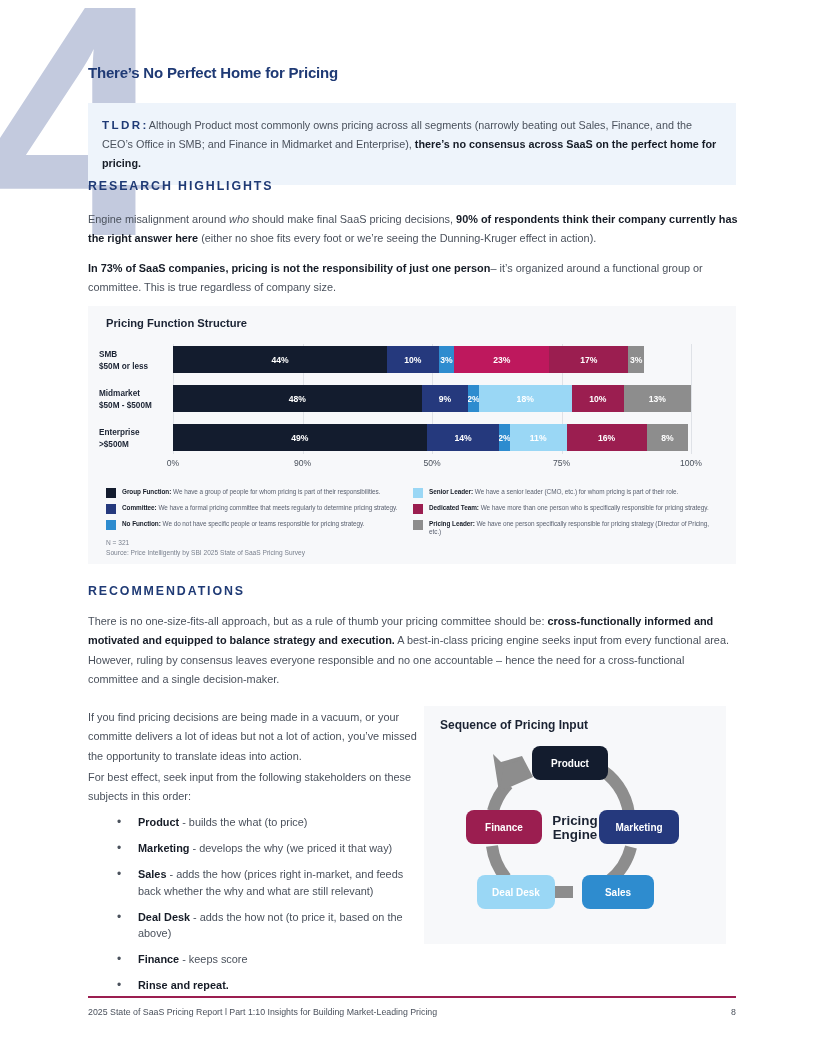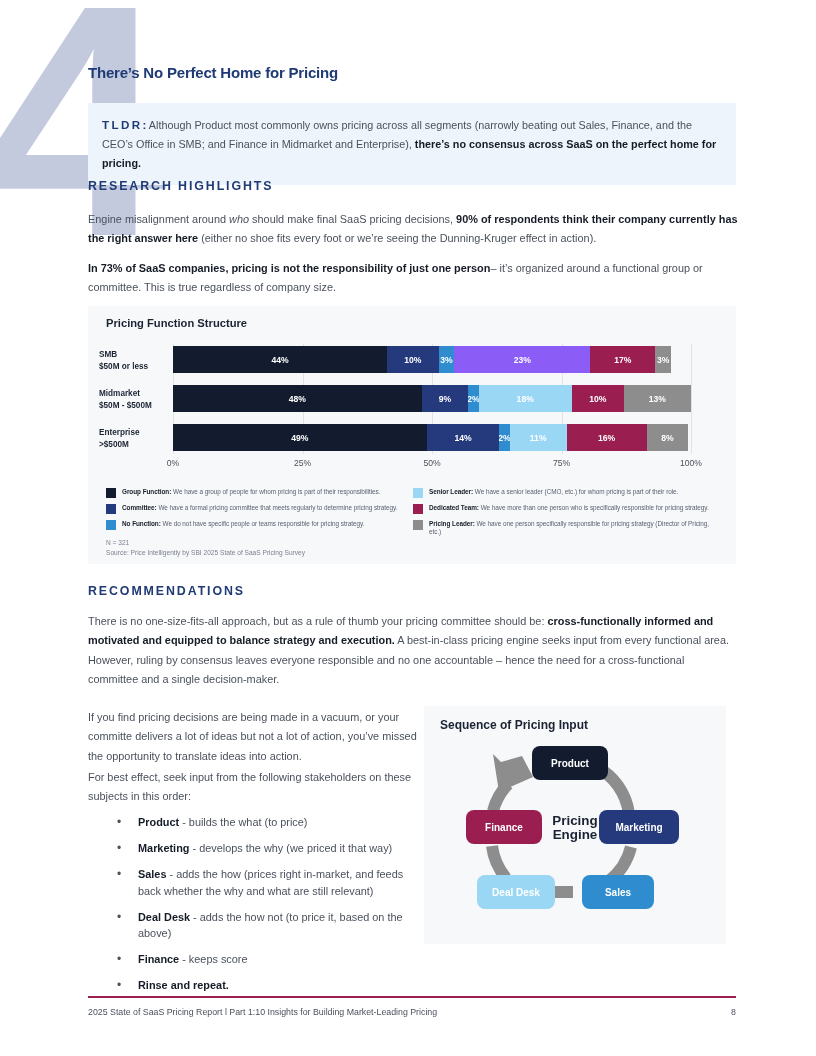--- a/index.html
+++ b/index.html
@@ -341,22 +341,22 @@
         <div class="gridline" style="left: 388.5px;"></div>
         <div class="gridline" style="left: 518px;"></div>
         <div class="rowlabel" style="top: 5px; left: -74px;">
           <div>SMB</div>
           <div class="sub">$50M or less</div>
         </div>
         <div class="bar-row" style="top: 2px;">
           <div class="seg" style="width: 214px; background: rgb(19, 28, 46);">44%</div>
           <div class="seg" style="width: 51.8px; background: rgb(37, 57, 125);">10%</div>
           <div class="seg" style="width: 15.54px; background: rgb(46, 140, 207);">3%</div>
-          <div class="seg" style="width: 136px; background: #8b5cf6; color: rgb(255, 255, 255);">23%</div>
-          <div class="seg" style="width: 65px; background: rgb(155, 30, 80);">17%</div>
+          <div class="seg" style="width: 95px; background: #be185d; color: rgb(255, 255, 255);">23%</div>
+          <div class="seg" style="width: 79px; background: rgb(155, 30, 80);">17%</div>
           <div class="seg" style="width: 15.54px; background: rgb(141, 141, 141); color: rgb(255, 255, 255);">3%</div>
         </div>
         <div class="rowlabel" style="top: 44px; left: -74px;">
           <div>Midmarket</div>
           <div class="sub">$50M - $500M</div>
         </div>
         <div class="bar-row" style="top: 41px;">
           <div class="seg" style="width: 248.64px; background: rgb(19, 28, 46);">48%</div>
           <div class="seg" style="width: 46.62px; background: rgb(37, 57, 125);">9%</div>
           <div class="seg" style="width: 10.36px; background: rgb(46, 140, 207);">2%</div>
@@ -372,21 +372,21 @@
           <div class="seg" style="width: 253.82px; background: rgb(19, 28, 46);">49%</div>
           <div class="seg" style="width: 72.52px; background: rgb(37, 57, 125);">14%</div>
           <div class="seg" style="width: 10.36px; background: rgb(46, 140, 207);">2%</div>
           <div class="seg" style="width: 56.98px; background: rgb(154, 215, 245); color: rgb(255, 255, 255);">11%</div>
           <div class="seg" style="width: 80px; background: rgb(155, 30, 80);">16%</div>
           <div class="seg" style="width: 41.44px; background: rgb(141, 141, 141); color: rgb(255, 255, 255);">8%</div>
         </div>
       </div>
     <div class="axis" id="axis">
         <div class="tick" style="left: 0px;">0%</div>
-        <div class="tick" style="left: 129.5px;">25%</div>
+        <div class="tick" style="left: 129.5px;">90%</div>
         <div class="tick" style="left: 259px;">50%</div>
         <div class="tick" style="left: 388.5px;">75%</div>
         <div class="tick" style="left: 518px;">100%</div>
       </div>
 
     <div class="legend">
       <div class="legend-col" id="legend-left">
           <div class="legend-item">
             <span class="swatch" style="background: rgb(19, 28, 46);"></span>
             <span class="legend-text"><b>Group Function:</b><span> We have a group of people for whom pricing is part of their responsibilities.</span></span>

